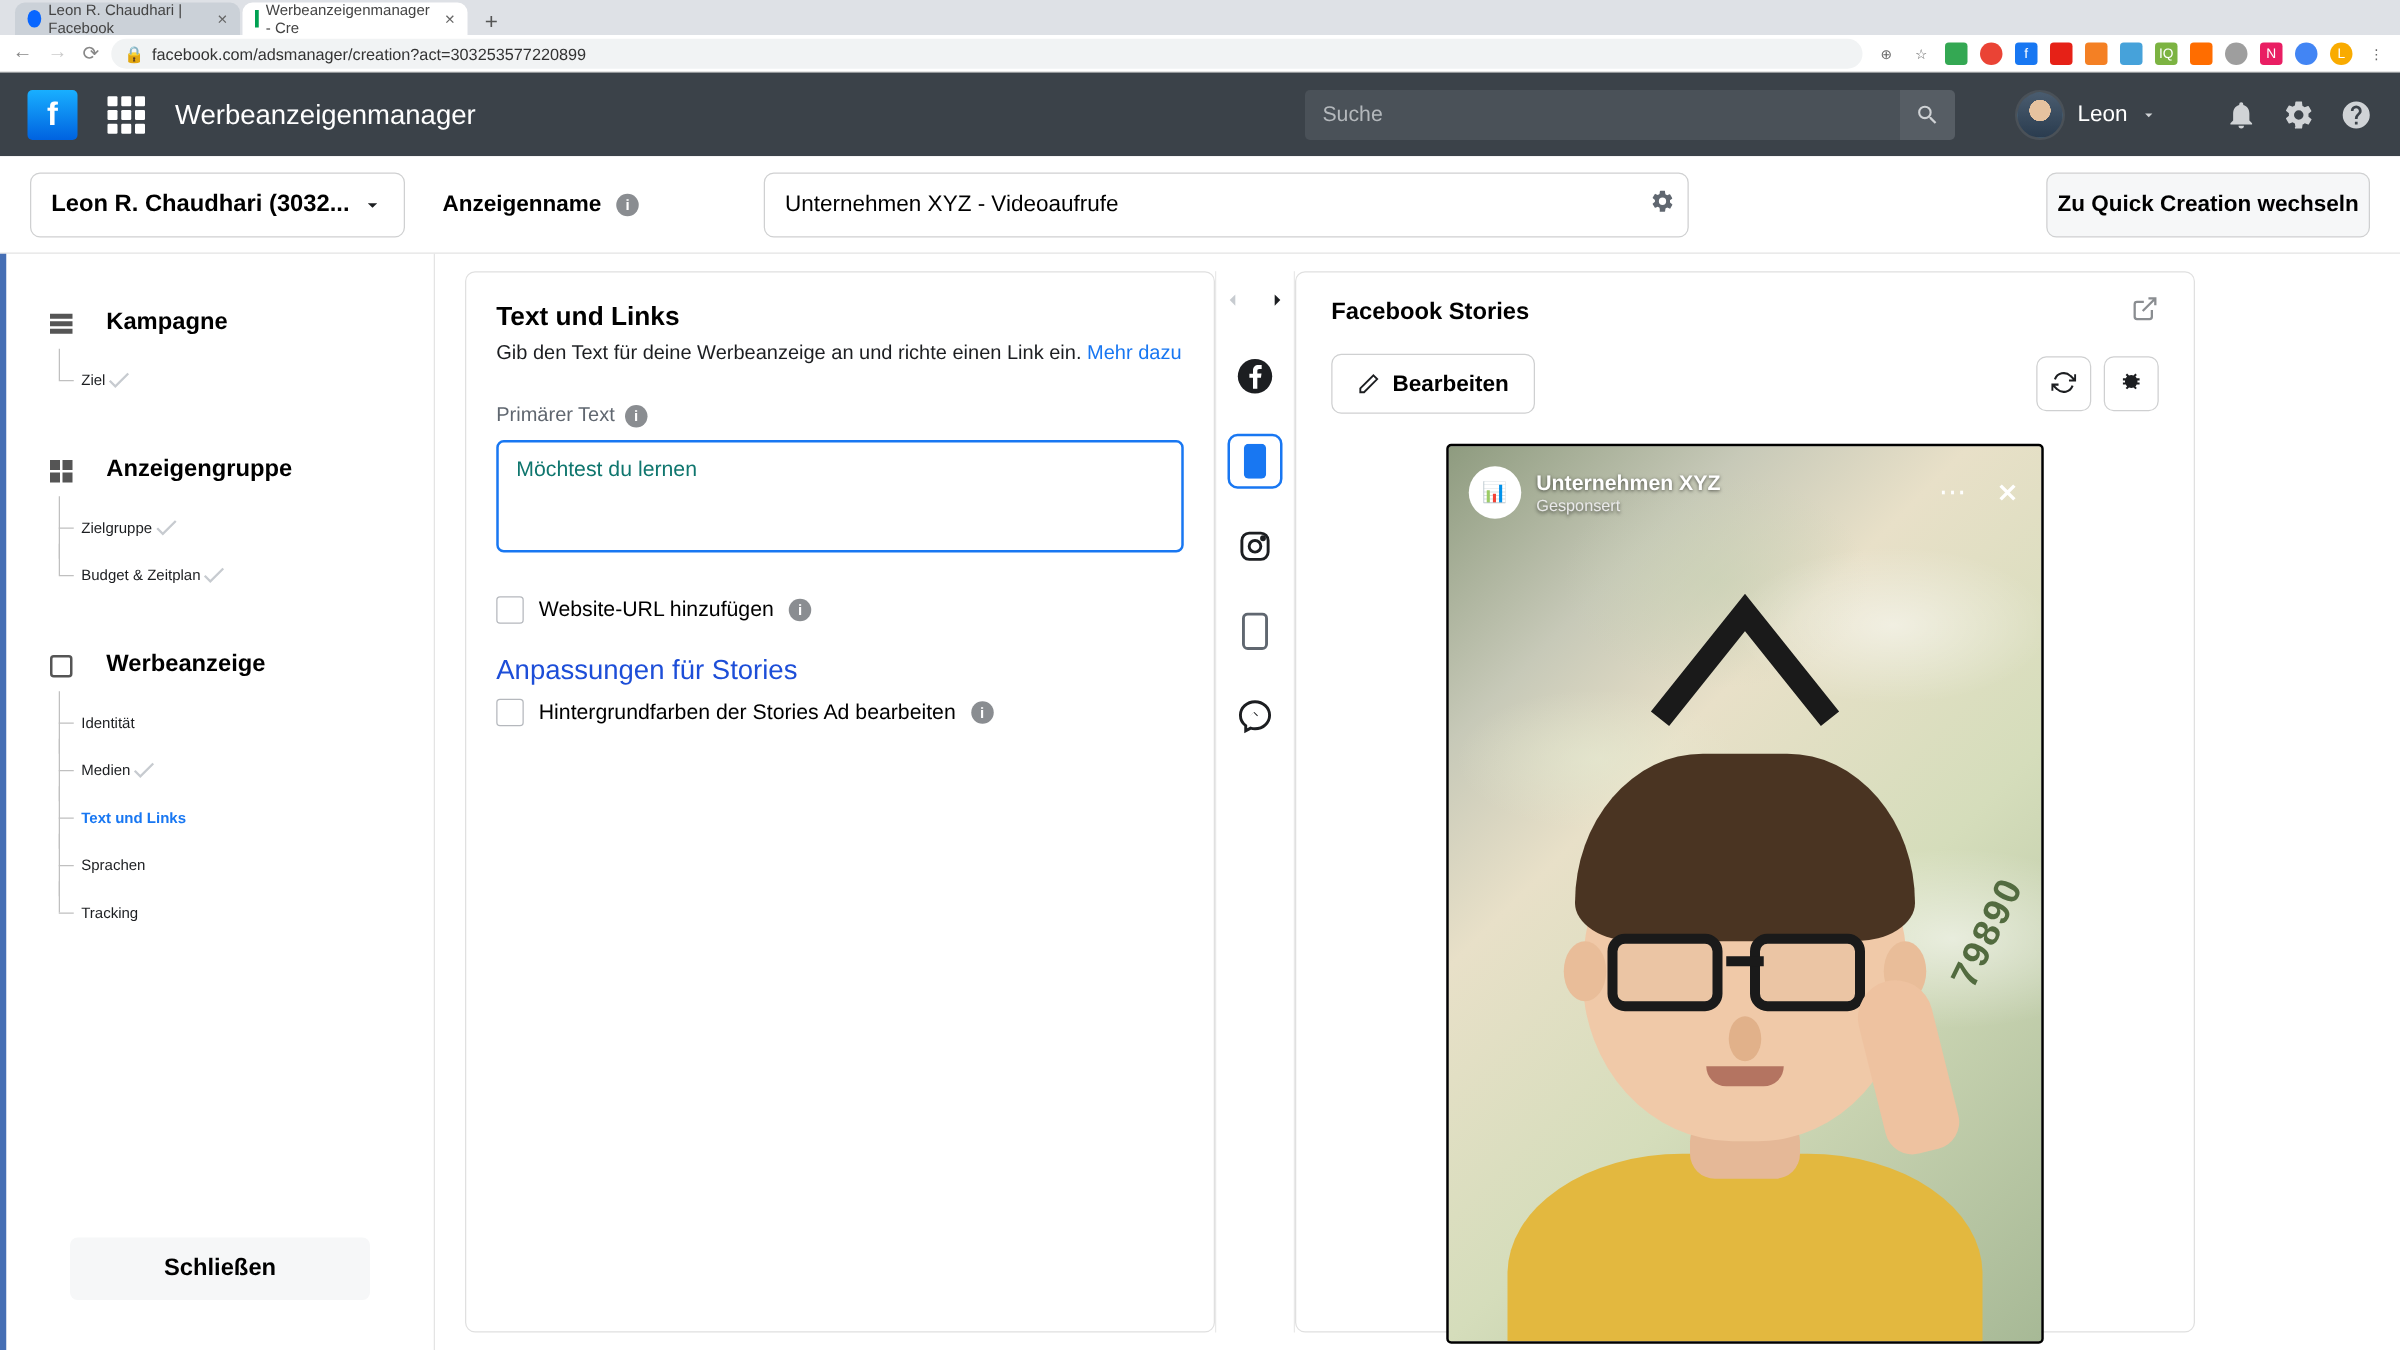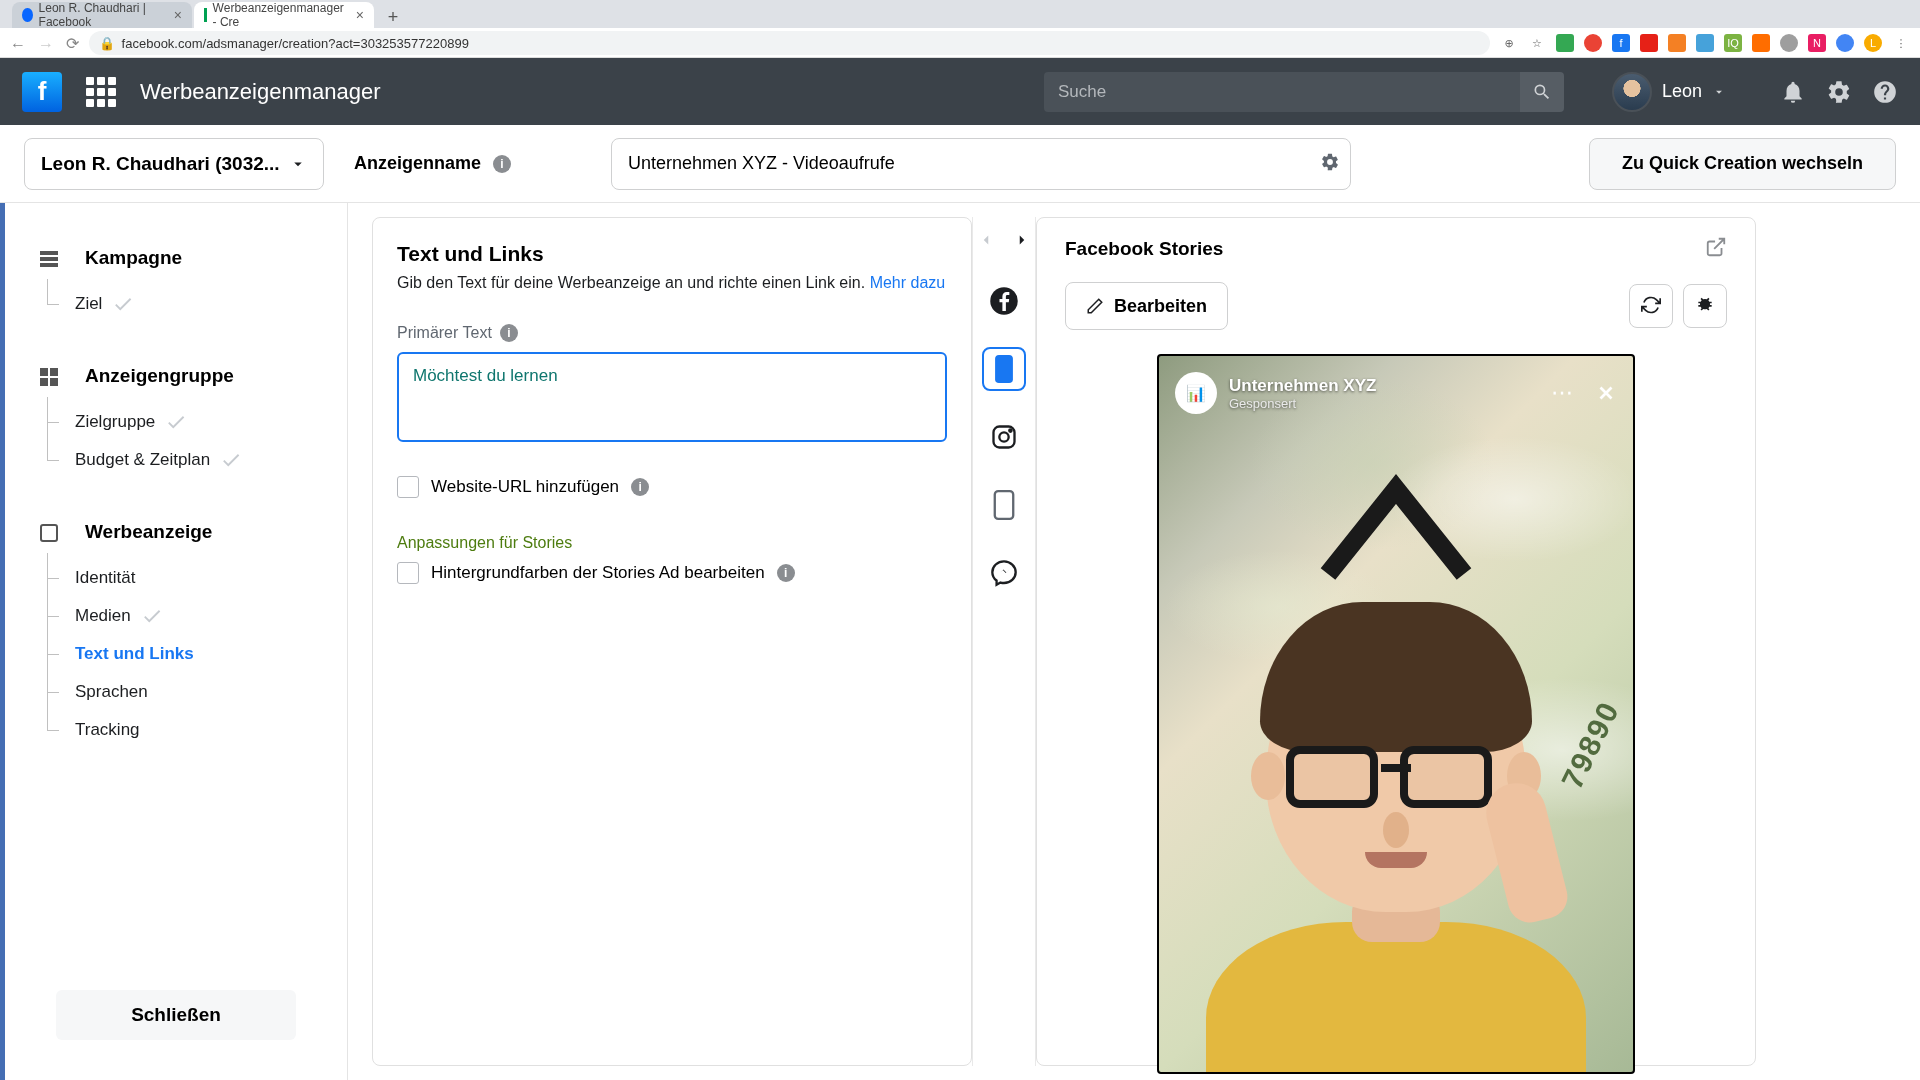--- a/index.html
+++ b/index.html
@@ -36,48 +36,48 @@
 .hdr-icons svg{fill:#d0d3d6}
 
 
 .sub-header{height:78px;background:#fff;border-bottom:1px solid #e4e4e4;display:flex;align-items:center;padding:0 24px;gap:30px}
 .acct-selector{width:300px;height:52px;border:1px solid #cfd0d1;border-radius:8px;display:flex;align-items:center;padding:0 16px;justify-content:space-between;font-size:19px;font-weight:700}
 .name-field{display:flex;align-items:center;gap:12px;flex:1}
 .name-label{font-size:18px;font-weight:700}
 .name-input-wrap{flex:1;max-width:740px;height:52px;border:1px solid #cfd0d1;border-radius:8px;display:flex;align-items:center;padding:0 16px;position:relative;margin-left:88px}
 .name-input-wrap input{border:none;flex:1;font-size:18px;outline:none}
 .gear-btn{position:absolute;right:10px;color:#666}
-.quick-btn{margin-left:auto;height:52px;border:1px solid #cfd0d1;border-radius:8px;background:#f6f7f8;padding:0 32px;font-size:18px;font-weight:600;cursor:pointer}
+.quick-btn{margin-left:auto;height:52px;border:1px solid #cfd0d1;border-radius:8px;background:#f6f7f8;padding:0 8px;font-size:18px;font-weight:600;cursor:pointer}
 
 
 .body{display:flex;height:calc(1080px - 58px - 67px - 78px)}
 .sidebar{width:348px;border-right:1px solid #e4e4e4;position:relative;padding-top:30px;display:flex;flex-direction:column;border-left:5px solid #456eb4}
 .sb-section-label{display:flex;align-items:flex-start;gap:24px;padding:14px 32px;font-size:19px;font-weight:700}
 .sb-icon{width:24px;height:24px;color:#555}
 .tree{padding-left:36px}
-.tree-item{display:flex;align-items:center;gap:10px;height:38px;font-size:17px;color:#1c1e21;position:relative}
+.tree-item{display:flex;align-items:center;gap:0;height:38px;font-size:12px;color:#1c1e21;position:relative}
 .tree-item .branch{width:24px;height:38px;display:inline-block;position:relative}
 .branch::before{content:"";position:absolute;left:6px;top:-6px;bottom:50%;border-left:1px solid #c0c0c0}
 .branch::after{content:"";position:absolute;left:6px;top:50%;width:12px;border-bottom:1px solid #c0c0c0}
 .tree-item.cont .branch::before{bottom:-6px}
 .tree-item.active{color:#1877f2;font-weight:700}
 .check{color:#c7cbd0}
 .close-btn{margin:auto auto 40px;width:240px;height:50px;background:#f6f7f8;border:none;border-radius:6px;font-size:19px;font-weight:600}
 
 
 .main{flex:1;display:flex;padding:14px 24px;gap:0}
 .form-card{flex:1;max-width:600px;background:#fff;border:1px solid #e0e0e0;border-radius:8px;padding:24px}
 .form-h{font-size:21px;font-weight:800;margin-bottom:6px}
 .form-sub{font-size:16px;color:#1c1e21;line-height:1.4}
 .form-sub a{color:#1877f2;text-decoration:none}
 .fld-label{margin-top:30px;font-size:16px;color:#606770;display:flex;align-items:center;gap:8px}
 .primary-text{margin-top:10px;border:2px solid #1877f2;border-radius:6px;height:90px;padding:12px 14px;font-size:17px;color:#0f766e;width:100%;resize:none;outline:none}
 .chk-row{margin-top:30px;display:flex;align-items:center;gap:12px;font-size:17px}
 .checkbox{width:22px;height:22px;border:1px solid #b5b8bd;border-radius:3px;background:#fff}
-.section-label{margin-top:36px;font-size:16px;color:#4d7c0f}
+.section-label{margin-top:24px;font-size:22px;color:#1d4ed8}
 .info-icon{width:18px;height:18px;border-radius:50%;background:#8a8d91;color:#fff;display:inline-flex;align-items:center;justify-content:center;font-size:12px;font-weight:700}
 
 
 .rail{width:64px;border-left:1px solid #e9e9e9;border-right:1px solid #e9e9e9;display:flex;flex-direction:column;align-items:center;padding-top:14px;gap:24px}
 .rail-nav{display:flex;gap:18px;margin-bottom:6px}
 .rail-nav svg{width:18px;height:18px}
 .rail-item{width:44px;height:44px;border-radius:8px;display:flex;align-items:center;justify-content:center}
 .rail-item.active{border:2px solid #1877f2}
 
 

